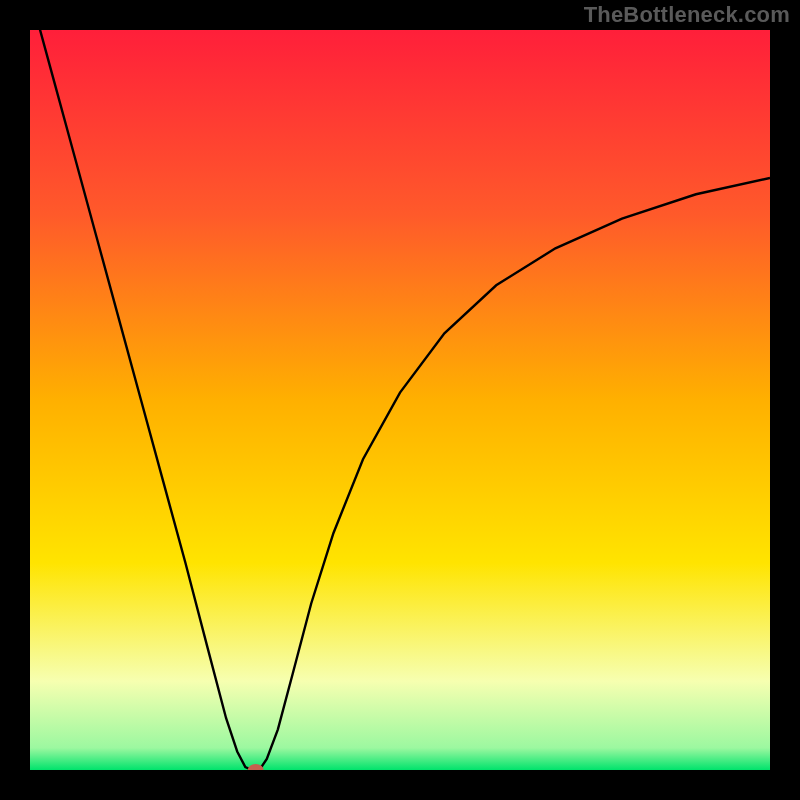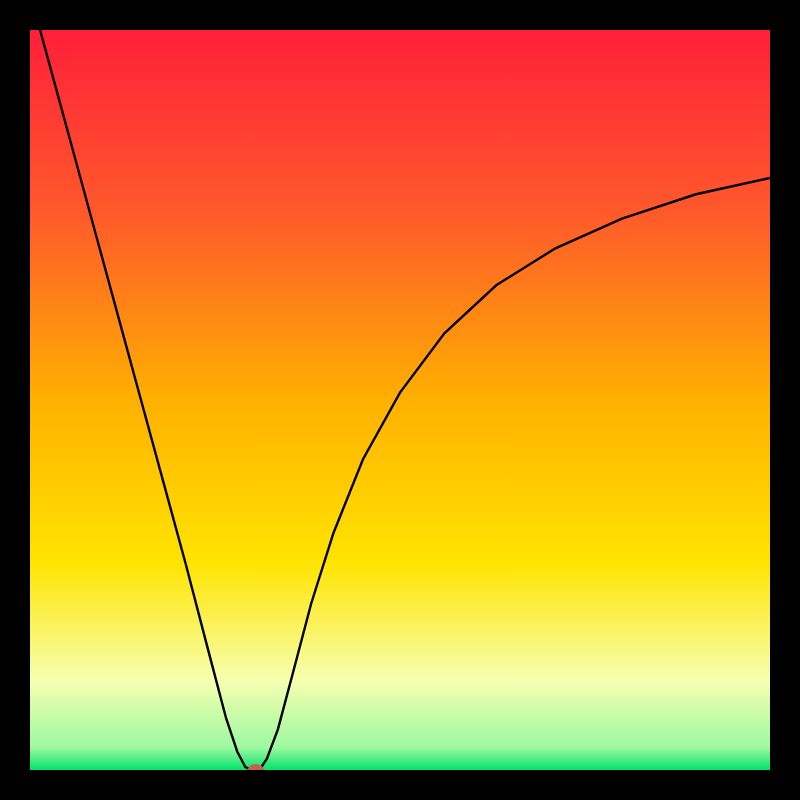--- a/index.html
+++ b/index.html
@@ -40,20 +40,21 @@
   .plot-area svg {
     display: block;
     width: 740px;
     height: 740px;
   }
 </style>
 </head>
 <body>
 
 <div class="frame">
+  <div class="watermark">TheBottleneck.com</div>
 
   <div class="plot-area">
     <svg id="chart-svg" viewBox="0 0 740 740" preserveAspectRatio="none">
       <defs>
         <linearGradient id="bg-grad" x1="0" y1="0" x2="0" y2="1">
             <stop offset="0.00%" stop-color="#ff1f3a"></stop>
             <stop offset="25.00%" stop-color="#ff5a2a"></stop>
             <stop offset="50.00%" stop-color="#ffb000"></stop>
             <stop offset="72.00%" stop-color="#ffe400"></stop>
             <stop offset="88.00%" stop-color="#f6ffb0"></stop>

